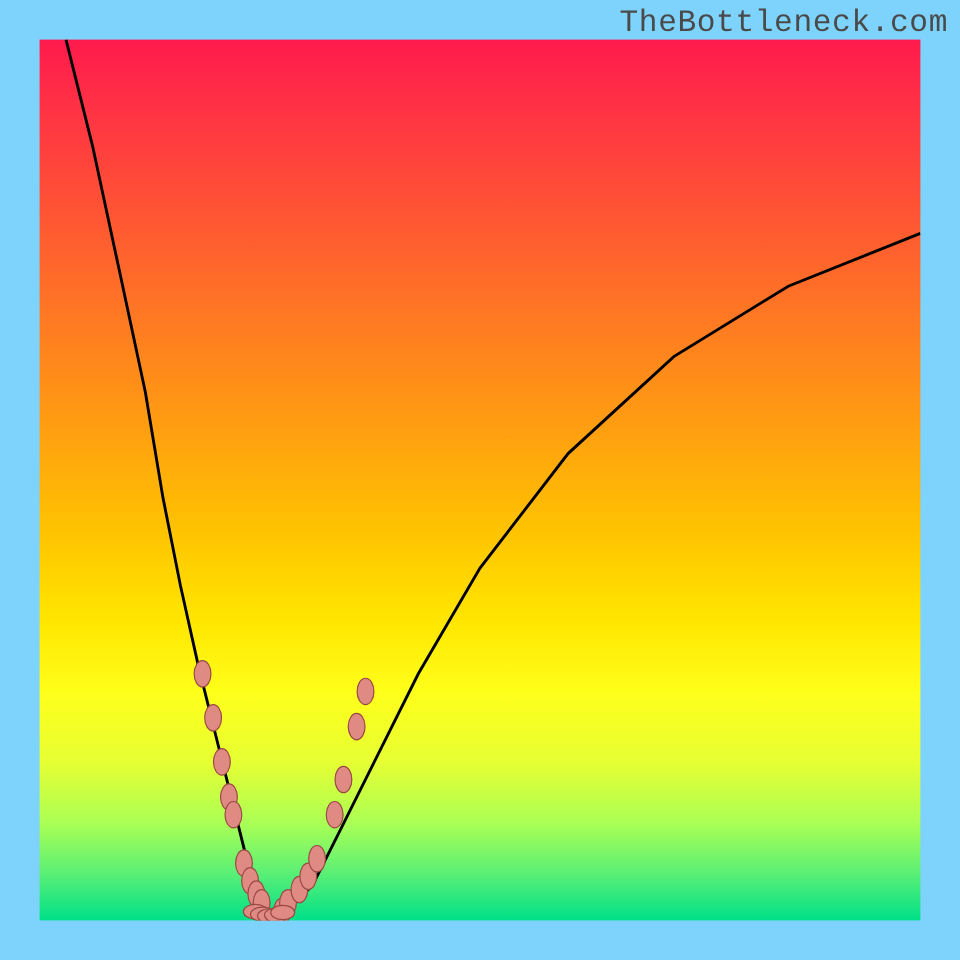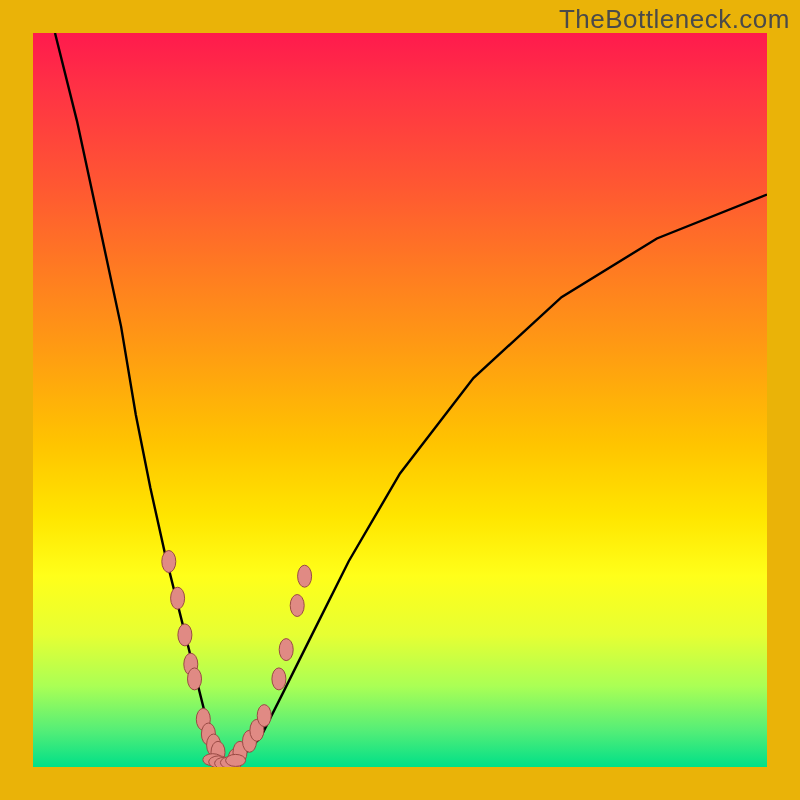--- a/index.html
+++ b/index.html
@@ -8,21 +8,22 @@
     width: 800px;
     height: 800px;
     overflow: hidden;
     background: #000;
     font-family: Arial, Helvetica, sans-serif;
   }
   .frame {
     position: relative;
     width: 800px;
     height: 800px;
-    background: #eab308;
+    background: #7dd3fc;
+    font-family: Liberation Mono, monospace;
   }
   .plot-area {
     position: absolute;
     left: 33px;
     top: 33px;
     width: 734px;
     height: 734px;
     background: linear-gradient(to bottom,
       #ff1a4d 0%,
       #ff3344 8%,

